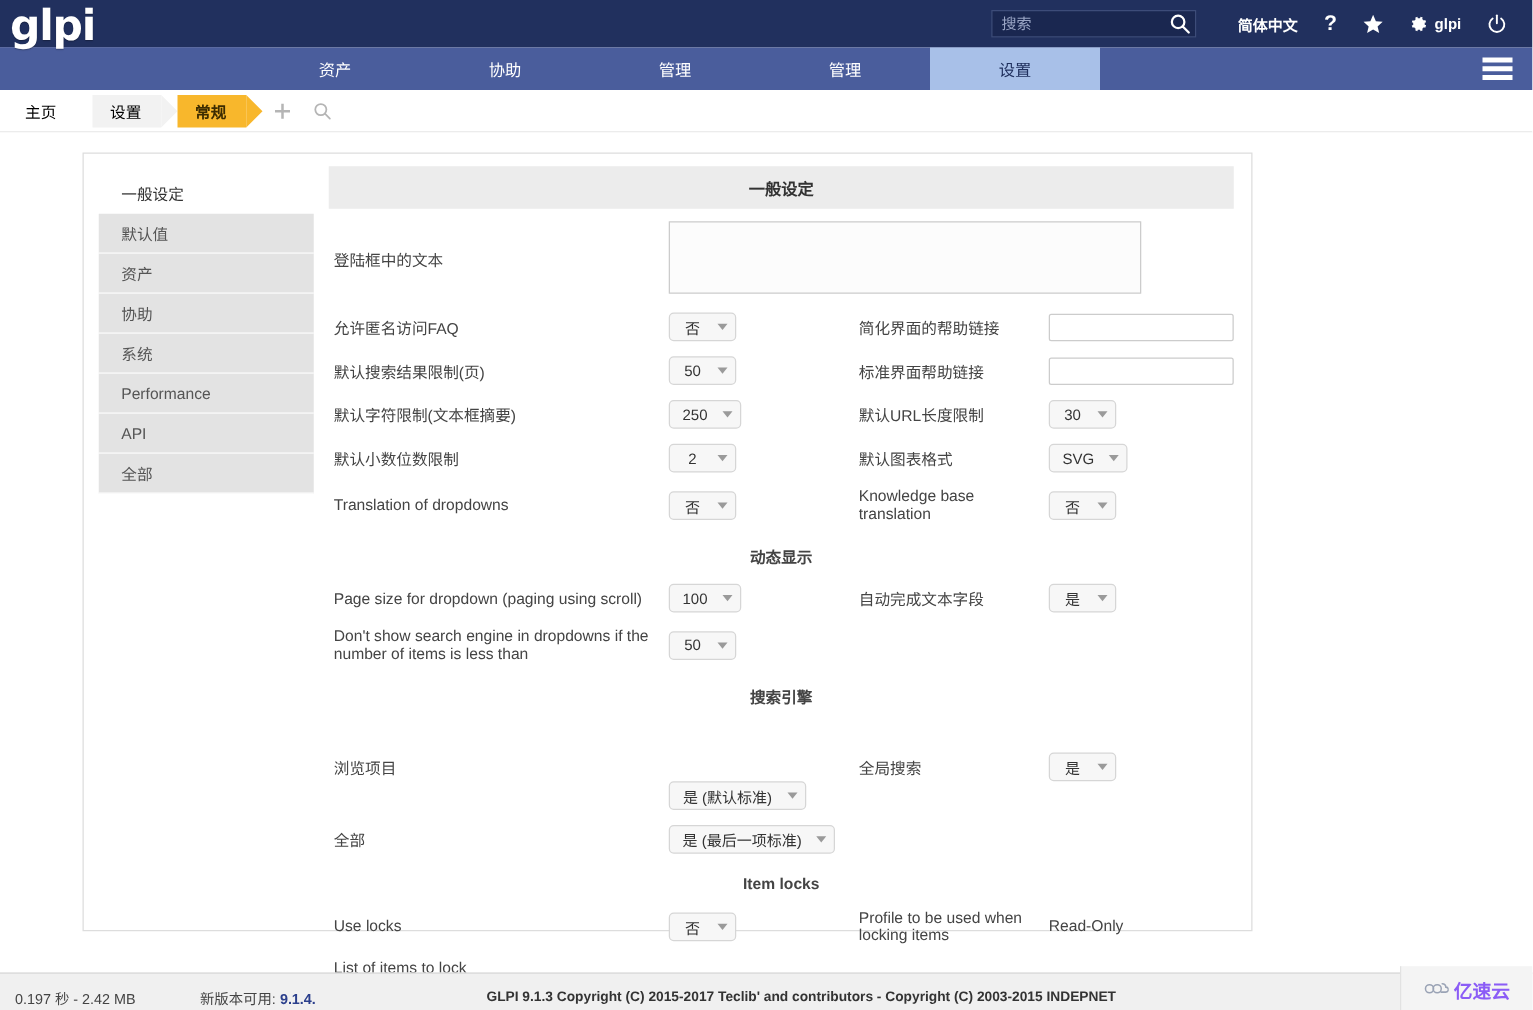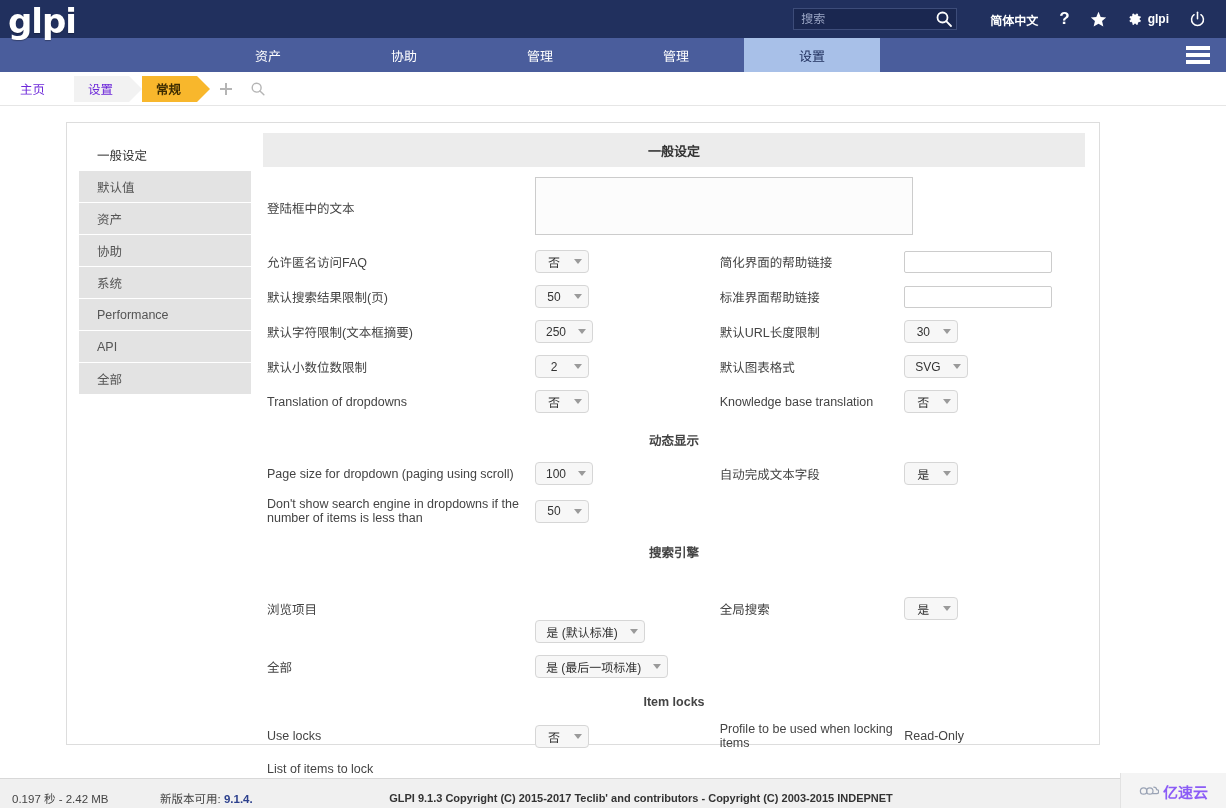--- a/index.html
+++ b/index.html
@@ -127,21 +127,21 @@
     align-items: center;
     padding-left: 6px;
     border-bottom: 1px solid #e6e6e6;
   }
   .crumb {
     position: relative;
     height: 26px;
     display: flex; align-items: center;
     padding: 0 16px 0 14px;
     font-size: 12.5px;
-    color: #6d28d9;
+    color: #000000;
     background: #f2f2f2;
     margin-right: 13px;
     cursor: pointer;
     white-space: nowrap;
   }
   .crumb::after {
     content: "";
     position: absolute;
     right: -13px; top: 0;
     width: 0; height: 0;
@@ -165,21 +165,21 @@
   }
 
   
   .page {
     background: #ffffff;
     height: 672px;
     padding-top: 16px;
   }
   .panel {
     margin: 0 66px;
-    width: 1034px;
+    width: 936px;
     background: #ffffff;
     border: 1px solid #dddddd;
     height: 623px;
     display: flex;
     padding: 10px 0 7px 12px;
   }
 
   
   .side {
     width: 172px;

